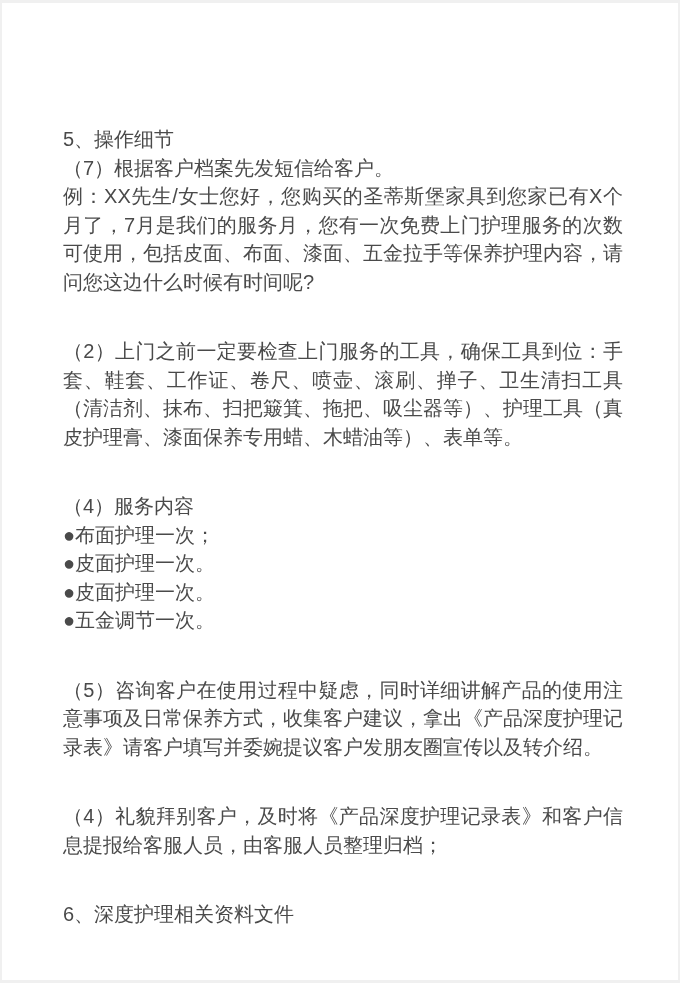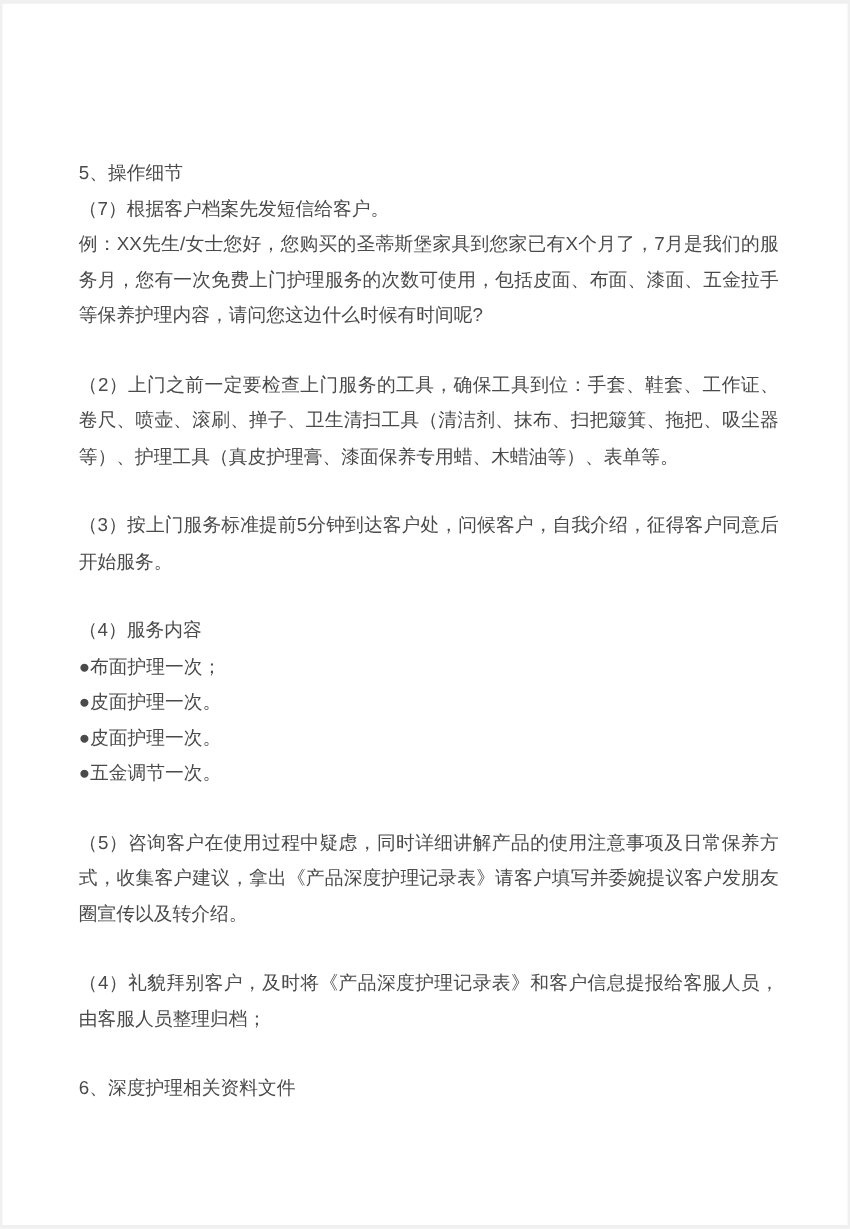--- a/index.html
+++ b/index.html
@@ -20,27 +20,27 @@
     top: 3px;
     width: 676px;
     height: 977px;
     background: #ffffff;
   }
   .content {
     position: absolute;
     left: 61px;
     top: 122px;
     width: 560px;
-    font-size: 15px;
+    font-size: 20px;
     line-height: 28.5px;
     color: #4a4a4a;
     text-align: justify;
   }
   .block + .block {
-    margin-top: 27px;
+    margin-top: 41px;
   }
   .content p {
     margin: 0;
     padding: 0;
   }
 </style>
 </head>
 <body>
 
 <div class="page">
@@ -49,23 +49,20 @@
     <div class="block">
       <p>5、操作细节</p>
       <p>（7）根据客户档案先发短信给客户。</p>
       <p>例：XX先生/女士您好，您购买的圣蒂斯堡家具到您家已有X个月了，7月是我们的服务月，您有一次免费上门护理服务的次数可使用，包括皮面、布面、漆面、五金拉手等保养护理内容，请问您这边什么时候有时间呢?</p>
     </div>
 
     <div class="block">
       <p>（2）上门之前一定要检查上门服务的工具，确保工具到位：手套、鞋套、工作证、卷尺、喷壶、滚刷、掸子、卫生清扫工具（清洁剂、抹布、扫把簸箕、拖把、吸尘器等）、护理工具（真皮护理膏、漆面保养专用蜡、木蜡油等）、表单等。</p>
     </div>
 
-    <div class="block">
-      <p>（3）按上门服务标准提前5分钟到达客户处，问候客户，自我介绍，征得客户同意后开始服务。</p>
-    </div>
 
     <div class="block">
       <p>（4）服务内容</p>
       <p>●布面护理一次；</p>
       <p>●皮面护理一次。</p>
       <p>●皮面护理一次。</p>
       <p>●五金调节一次。</p>
     </div>
 
     <div class="block">

